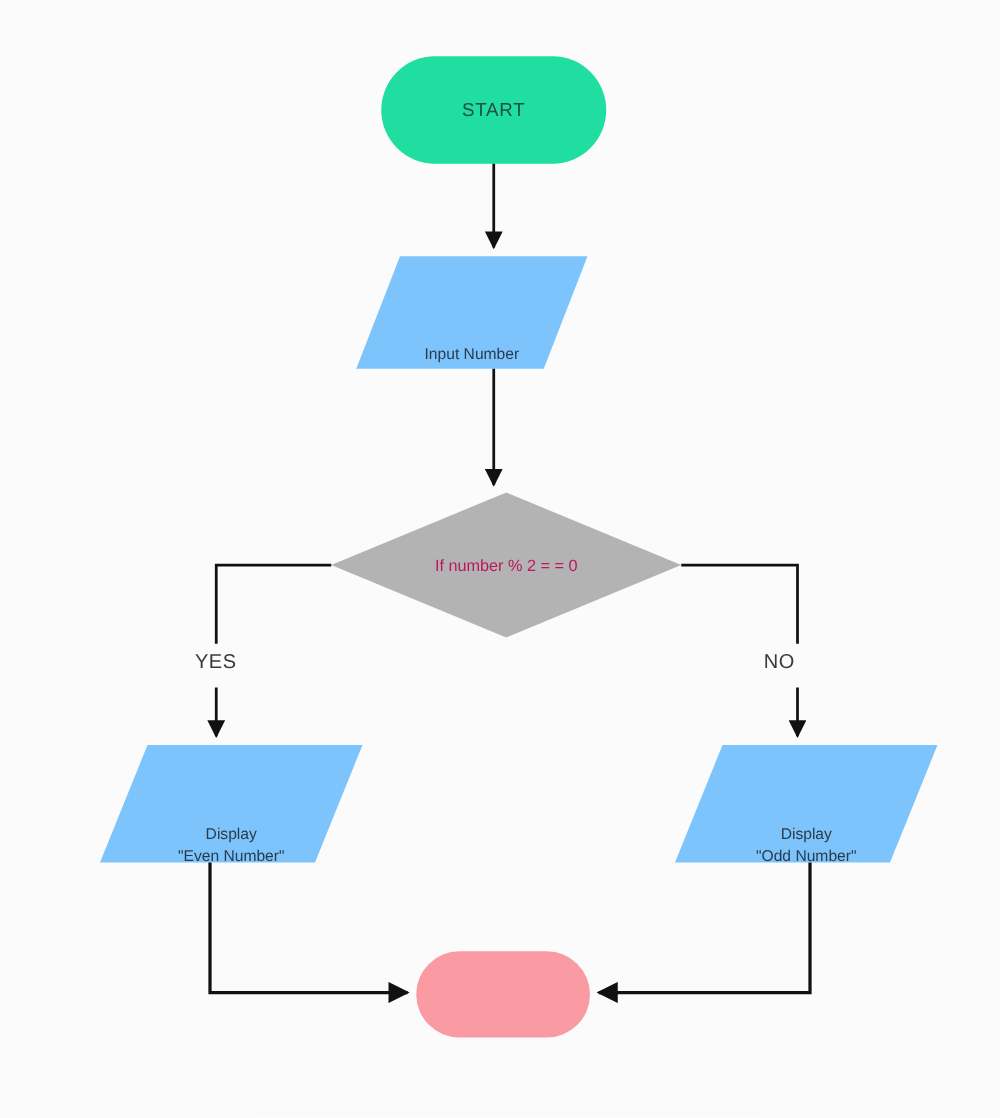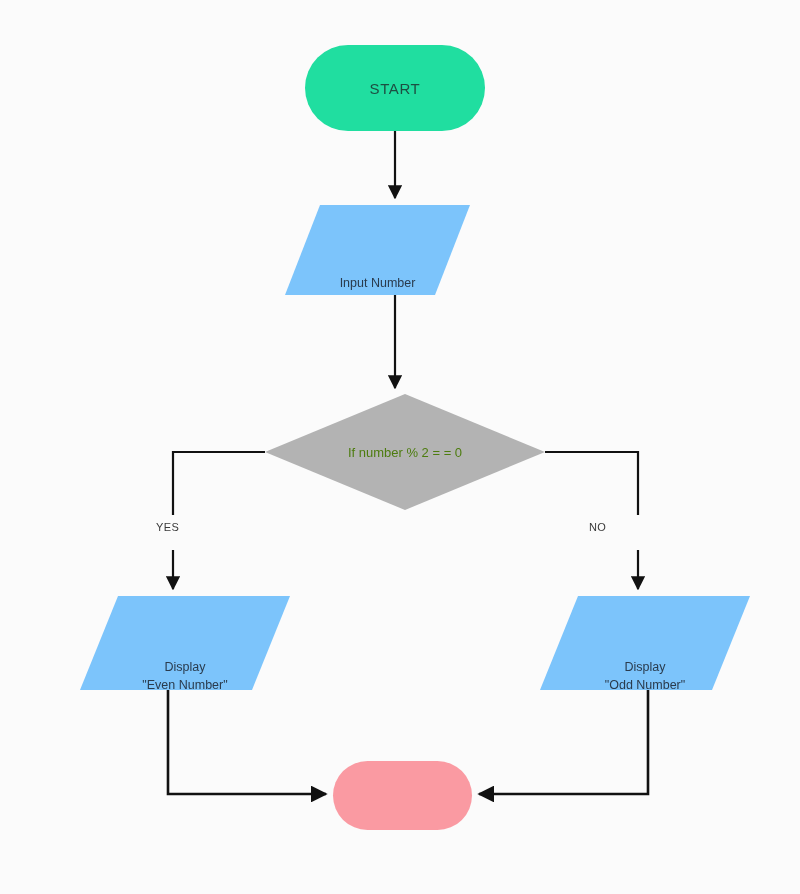--- a/index.html
+++ b/index.html
@@ -40,25 +40,25 @@
     color: #6b2b33;
   }
   .io-label {
     font-size: 12.5px;
     line-height: 1.45;
     color: #2a3b4d;
     margin-top: 33px;
   }
   .decision-label {
     font-size: 13px;
-    color: #4d7c0f;
+    color: #be185d;
   }
   .branch-label {
     position: absolute;
-    font-size: 11px;
+    font-size: 16px;
     color: #3a3a3a;
     letter-spacing: 0.4px;
   }
 </style>
 </head>
 <body>
 
 <div id="canvas" style="background: rgb(251, 251, 251);">
 
   <svg id="flow-svg" viewBox="0 0 800 894" xmlns="http://www.w3.org/2000/svg">
@@ -103,15 +103,15 @@
 
   <div class="node-label io-label" style="left:80px; top:596px; width:210px; height:94px;">Display
 "Even Number"</div>
 
   <div class="node-label io-label" style="left:540px; top:596px; width:210px; height:94px;">Display
 "Odd Number"</div>
 
 
   <div class="branch-label" style="left:156px; top:521px;">YES</div>
 
-  <div class="branch-label" style="left:589px; top:521px;">NO</div>
+  <div class="branch-label" style="left:611px; top:521px;">NO</div>
 
 </div>
 
 </body></html>

